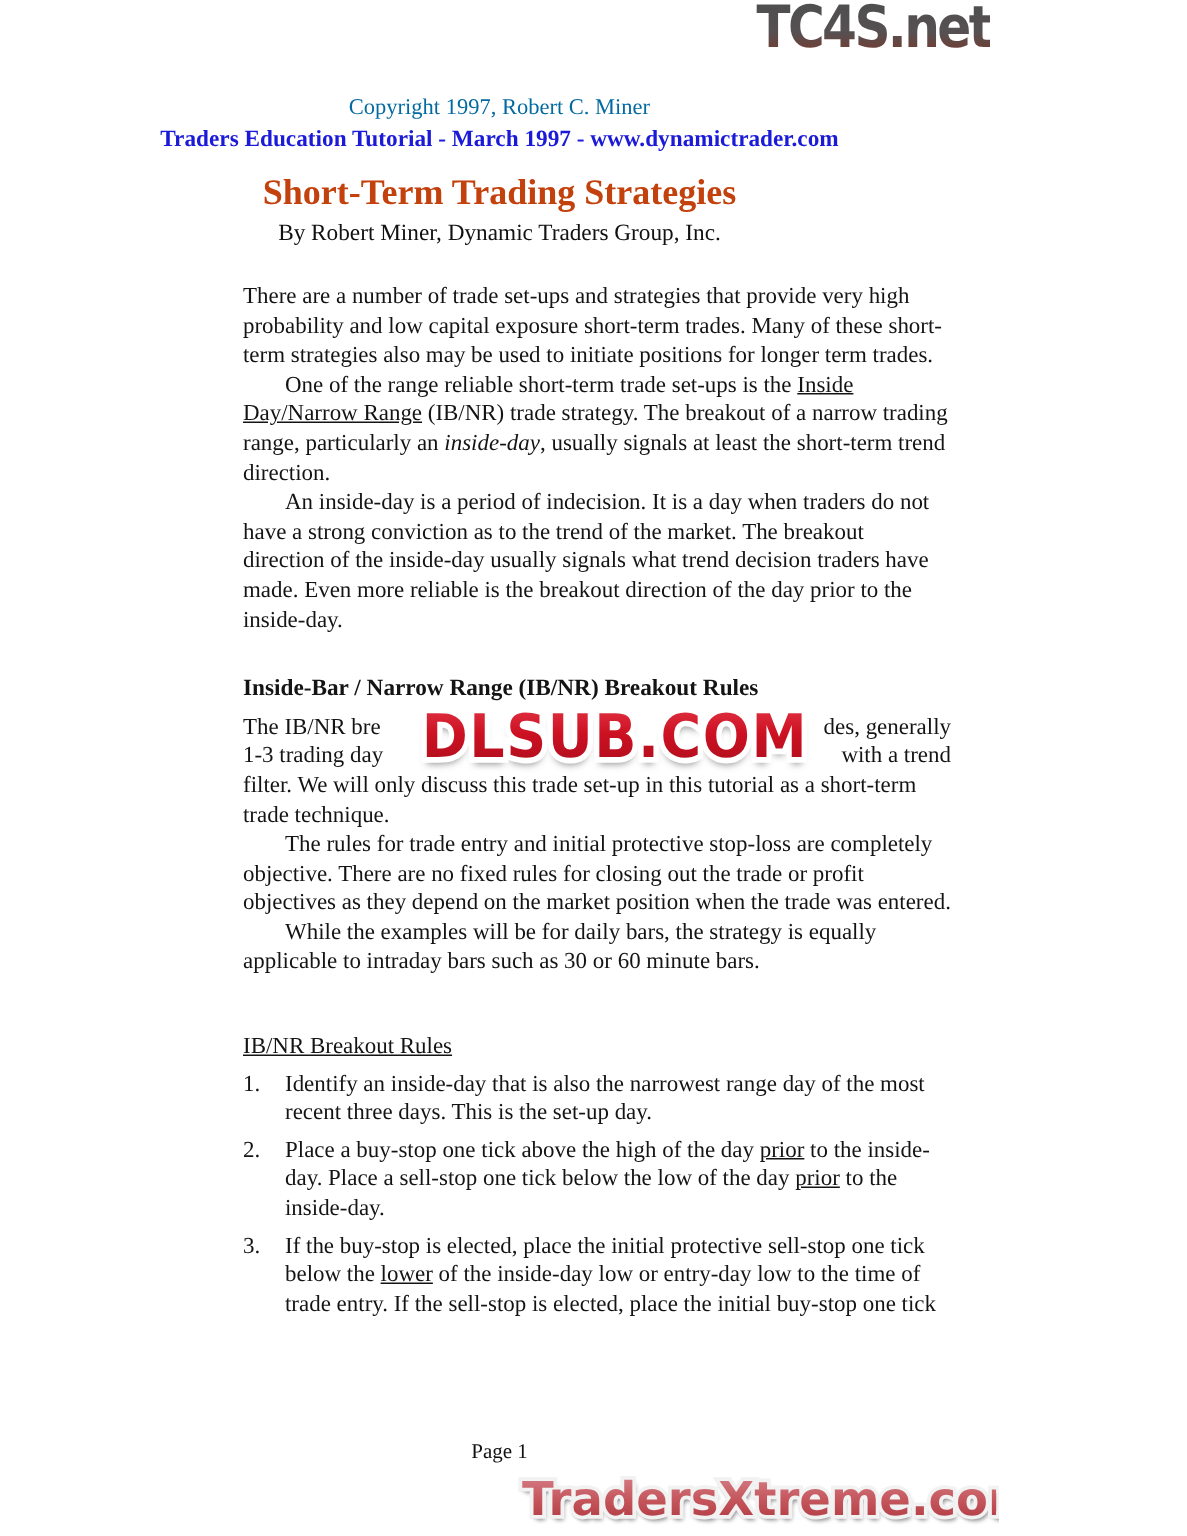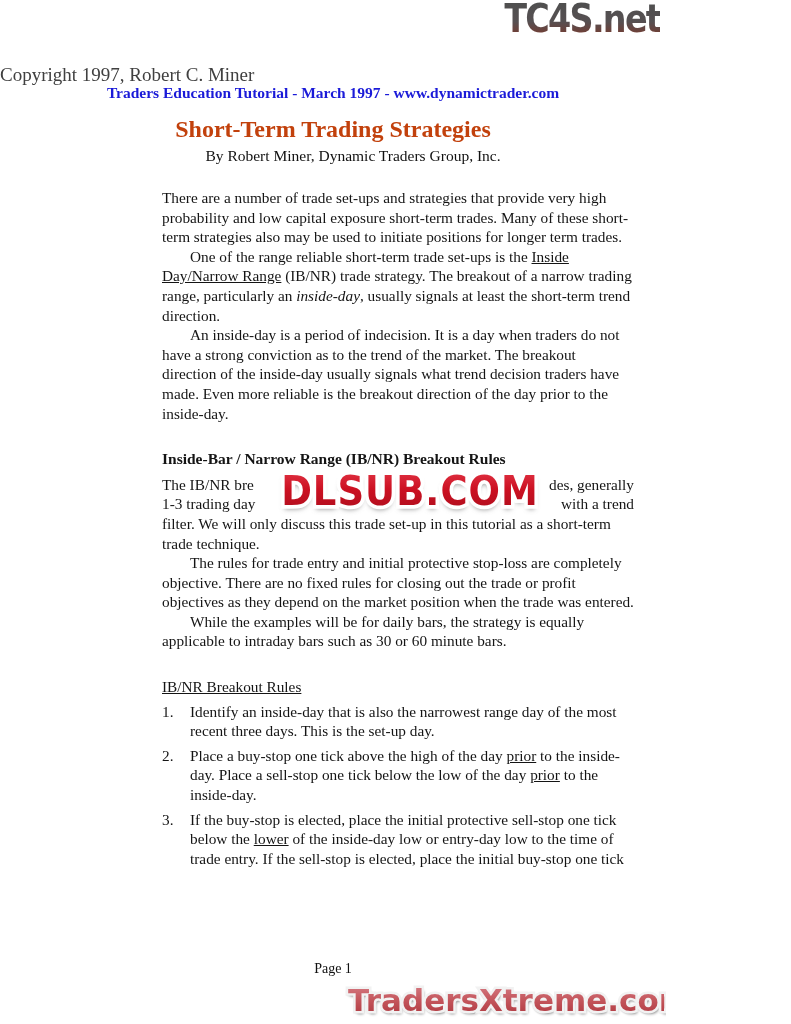--- a/index.html
+++ b/index.html
@@ -15,44 +15,43 @@
     transform:scaleX(.88) scaleY(1.02);transform-origin:top right;
     background:linear-gradient(#4f4f4f 10%,#565052 55%,#6e4038 80%,#8a3a2c 96%);
     -webkit-background-clip:text;background-clip:text;color:transparent;
   }
   
   .hdr1{
     position:absolute;top:46px;left:0;width:100%;text-align:center;
     color:#1a1ad8;font-weight:bold;font-size:15.5px;margin-top:38px;
   }
   .hdr2{
-    position:absolute;top:64px;left:0;width:100%;text-align:left;
-    font-size:19px;color:#404040;
+    position:absolute;top:64px;left:0;width:100%;text-align:center;
+    font-size:15px;color:#0369a1;
   }
   
   .doc-title{
     position:absolute;top:116px;left:0;width:100%;text-align:center;
     color:#c2410c;font-weight:bold;font-size:24px;
   }
   .byline{
     position:absolute;top:147px;left:0;width:100%;text-align:center;
     font-size:15.5px;
-    margin-left:20px;
   }
   
   .content{
     position:absolute;left:162px;top:188px;width:472px;
     font-size:15.3px;line-height:19.6px;text-align:left;color:#141414;
   }
   .para{margin:0;}
   .ind{text-indent:28px;}
   .u{text-decoration:underline;}
   .i{font-style:italic;}
   .sec-head{font-weight:bold;margin-top:26px;font-size:15.5px;}
-  .sec-head2{margin-top:26px;text-decoration:underline;}
+  .sec-head2{margin-top:37px;text-decoration:underline;}
   .p4wrap{position:relative;margin-top:6px;}
   .gapline{display:flex;justify-content:space-between;}
   
   .dlsub{
     position:absolute;left:78px;top:-11px;width:340px;height:56px;
     text-align:center;pointer-events:none;
   }
   .wm{
     position:absolute;left:0;top:0;width:100%;
     font-family:"DejaVu Sans", sans-serif;font-weight:bold;

